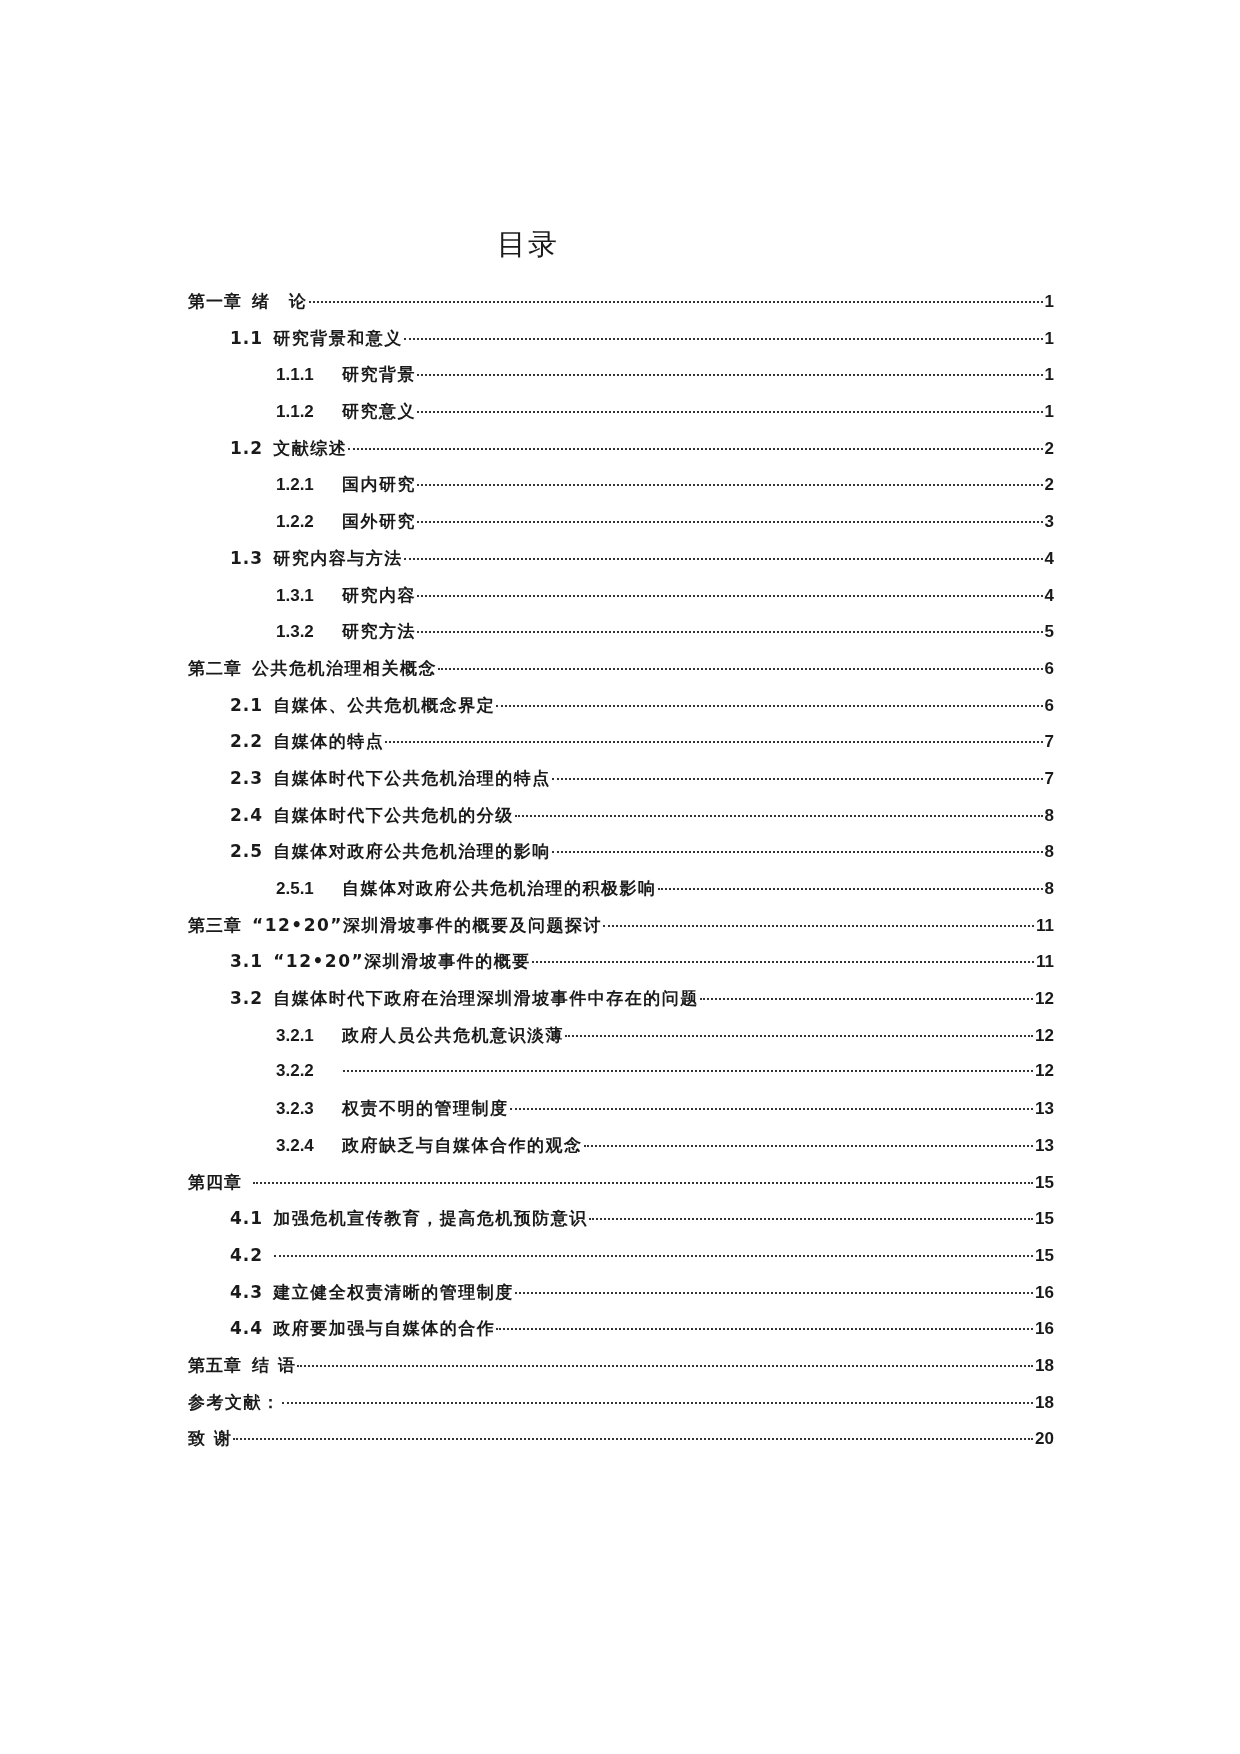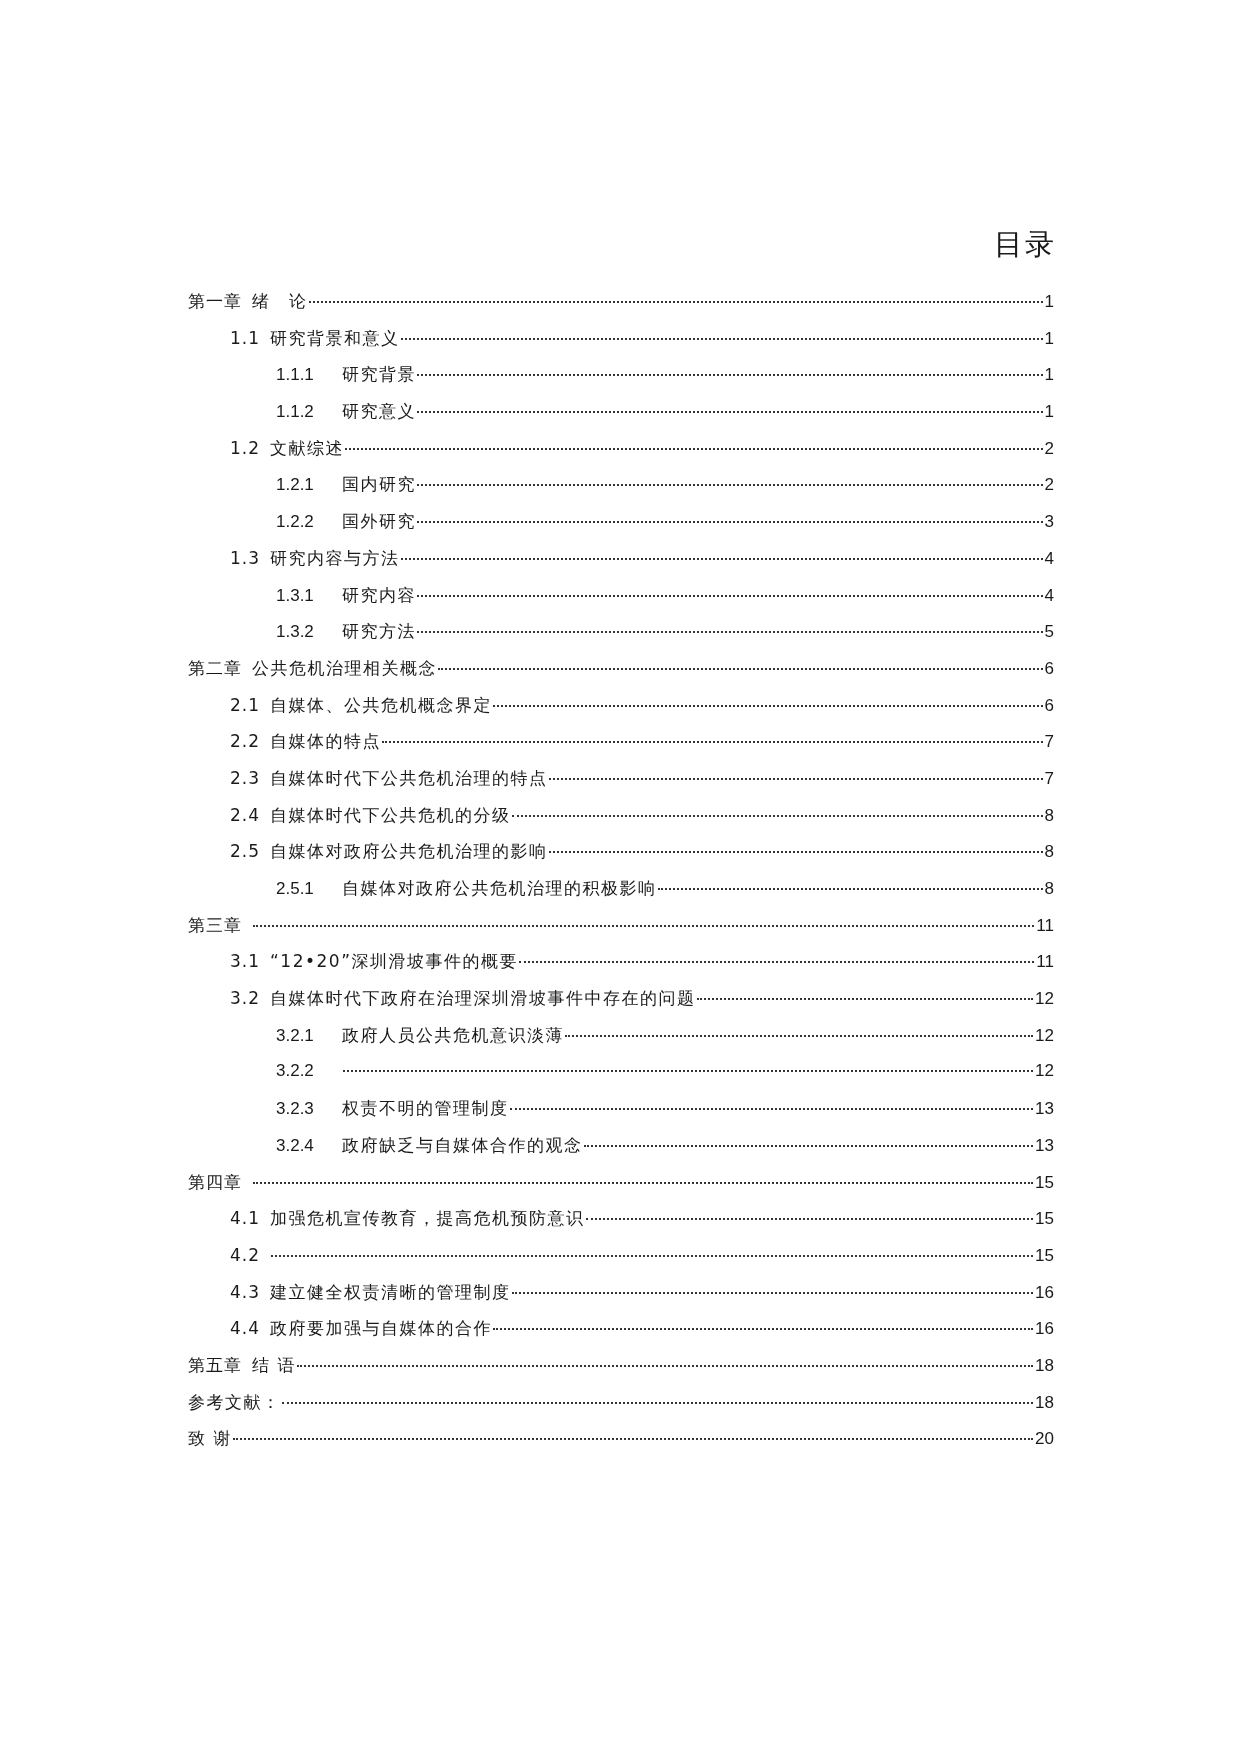--- a/index.html
+++ b/index.html
@@ -3,30 +3,30 @@
   <meta charset="utf-8">
   <style>
     html, body { margin: 0; padding: 0; background: #ffffff; }
     body {
       width: 1240px; height: 1754px; position: relative; overflow: hidden;
       font-family: "DejaVu Sans", "Liberation Sans", sans-serif;
       color: #1a1a1a;
     }
     .page-title {
       position: absolute; top: 226px; left: 0; width: 1056px;
-      text-align: right; font-size: 29px; line-height: 36px;
+      text-align: center; font-size: 29px; line-height: 36px;
       font-family: "DejaVu Serif", "Liberation Serif", serif;
       letter-spacing: 2px;
     }
     .toc {
       position: absolute; top: 283px; left: 188px; width: 866px;
     }
     .toc-entry {
       display: flex; align-items: baseline; height: 36.7px;
-      font-size: 17px; line-height: 36.7px; white-space: nowrap;
+      font-size: 17px; line-height: 36.7px; white-space: nowrap; font-weight: bold;
     }
     .toc-entry.lvl1 { padding-left: 0; }
     .toc-entry.lvl2 { padding-left: 42px; }
     .toc-entry.lvl3 { padding-left: 88px; }
     .num { margin-right: 10px; letter-spacing: 1px; }
     .lvl3 .num { display: inline-block; min-width: 56px; margin-right: 10px; font-family: "Liberation Sans", sans-serif; letter-spacing: 0; }
     .text { letter-spacing: 1.5px; }
     .leader {
       flex: 1; overflow: hidden; margin: 0 2px 0 1px;
       border-bottom: 2px dotted #333; height: 1px; position: relative; top: -4px;
@@ -137,20 +137,21 @@
       <span class="page-num">8</span>
     </div>
     <div class="toc-entry lvl3">
       <span class="num">2.5.1</span>
       <span class="text">自媒体对政府公共危机治理的积极影响</span>
       <span class="leader"></span>
       <span class="page-num">8</span>
     </div>
     <div class="toc-entry lvl1">
       <span class="num">第三章</span>
+      <span class="text">“12•20”深圳滑坡事件的概要及问题探讨</span>
       <span class="leader"></span>
       <span class="page-num">11</span>
     </div>
     <div class="toc-entry lvl2">
       <span class="num">3.1</span>
       <span class="text">“12•20”深圳滑坡事件的概要</span>
       <span class="leader"></span>
       <span class="page-num">11</span>
     </div>
     <div class="toc-entry lvl2">

